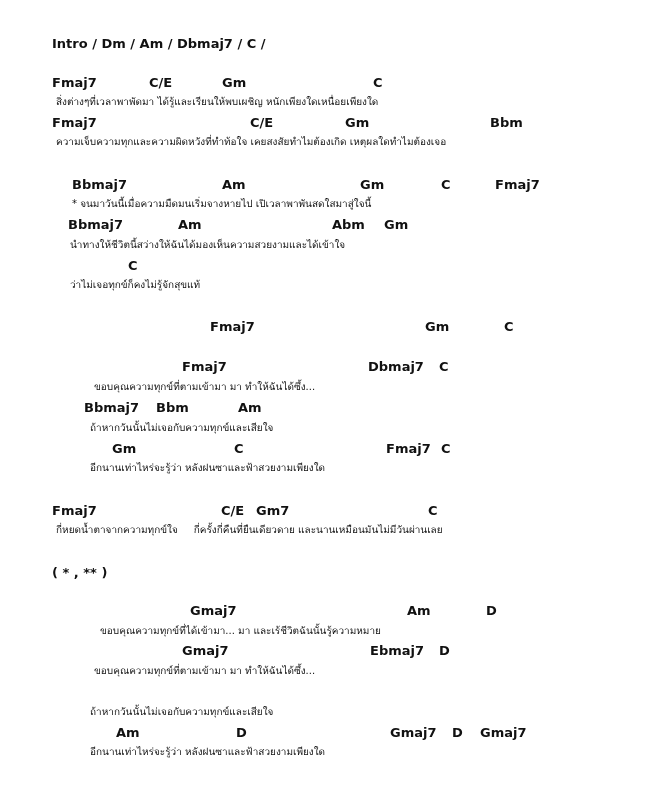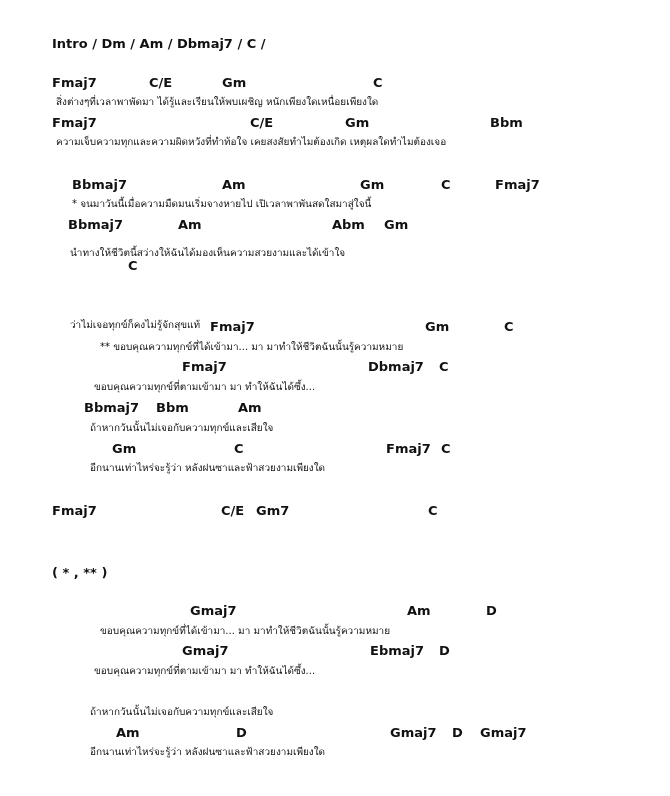--- a/index.html
+++ b/index.html
@@ -45,33 +45,32 @@
     <span class="abs chord" style="left: 491px;">Fmaj7</span>
   </div>
   <div class="ln lyric" style="left:68px; top:196px;">* จนมาวันนี้เมื่อความมืดมนเริ่มจางหายไป เปิเวลาพาพันสดใสมาสู่ใจนี้</div>
 
   <div class="ln" style="left:0; top:217px; width:670px; height:16px;">
     <span class="abs chord" style="left: 64px;">Bbmaj7</span>
     <span class="abs chord" style="left: 174px;">Am</span>
     <span class="abs chord" style="left: 328px;">Abm</span>
     <span class="abs chord" style="left: 380px;">Gm</span>
   </div>
-  <div class="ln lyric" style="left:66px; top:237px;margin-top:8px;">นำทางให้ชีวิตนี้สว่างให้ฉันได้มองเห็นความสวยงามและได้เข้าใจ</div>
+  <div class="ln lyric" style="left:66px; top:237px;">นำทางให้ชีวิตนี้สว่างให้ฉันได้มองเห็นความสวยงามและได้เข้าใจ</div>
 
   <div class="ln" style="left:0; top:258px; width:670px; height:16px;">
     <span class="abs chord" style="left: 124px;">C</span>
   </div>
-  <div class="ln lyric" style="left:66px; top:277px;margin-top:40px;">ว่าไม่เจอทุกข์ก็คงไม่รู้จักสุขแท้</div>
+  <div class="ln lyric" style="left:66px; top:277px;">ว่าไม่เจอทุกข์ก็คงไม่รู้จักสุขแท้</div>
 
   <div class="ln" style="left:0; top:319px; width:670px; height:16px;">
     <span class="abs chord" style="left: 206px;">Fmaj7</span>
     <span class="abs chord" style="left: 421px;">Gm</span>
     <span class="abs chord" style="left: 500px;">C</span>
   </div>
-  <div class="ln lyric" style="left:96px; top:339px;">** ขอบคุณความทุกข์ที่ได้เข้ามา... มา มาทำให้ชีวิตฉันนั้นรู้ความหมาย</div>
 
   <div class="ln" style="left:0; top:359px; width:670px; height:16px;">
     <span class="abs chord" style="left: 178px;">Fmaj7</span>
     <span class="abs chord" style="left: 364px;">Dbmaj7</span>
     <span class="abs chord" style="left: 435px;">C</span>
   </div>
   <div class="ln lyric" style="left:90px; top:379px;">ขอบคุณความทุกข์ที่ตามเข้ามา มา ทำให้ฉันได้ซึ้ง...</div>
 
   <div class="ln" style="left:0; top:400px; width:670px; height:16px;">
     <span class="abs chord" style="left: 80px;">Bbmaj7</span>
@@ -87,29 +86,30 @@
     <span class="abs chord" style="left: 437px;">C</span>
   </div>
   <div class="ln lyric" style="left:86px; top:460px;">อีกนานเท่าไหร่จะรู้ว่า หลังฝนซาและฟ้าสวยงามเพียงใด</div>
 
   <div class="ln" style="left:0; top:503px; width:670px; height:16px;">
     <span class="abs chord" style="left: 48px;">Fmaj7</span>
     <span class="abs chord" style="left: 217px;">C/E</span>
     <span class="abs chord" style="left: 252px;">Gm7</span>
     <span class="abs chord" style="left: 424px;">C</span>
   </div>
+  <div class="ln lyric" style="left:52px; top:522px; white-space:pre;">กี่หยดน้ำตาจากความทุกข์ใจ     กี่ครั้งกี่คืนที่ยืนเดียวดาย และนานเหมือนมันไม่มีวันผ่านเลย</div>
 
   <div class="ln chord" style="left:48px; top:565px; white-space:pre;">( * , ** )</div>
 
   <div class="ln" style="left:0; top:603px; width:670px; height:16px;">
     <span class="abs chord" style="left: 186px;">Gmaj7</span>
     <span class="abs chord" style="left: 403px;">Am</span>
     <span class="abs chord" style="left: 482px;">D</span>
   </div>
-  <div class="ln lyric" style="left:96px; top:623px;">ขอบคุณความทุกข์ที่ได้เข้ามา... มา มาทำให้ชีวิตฉันนั้นรู้ความหมาย</div>
+  <div class="ln lyric" style="left:96px; top:623px;">ขอบคุณความทุกข์ที่ได้เข้ามา... มา และเร้ชีวิตฉันนั้นรู้ความหมาย</div>
 
   <div class="ln" style="left:0; top:643px; width:670px; height:16px;">
     <span class="abs chord" style="left: 178px;">Gmaj7</span>
     <span class="abs chord" style="left: 366px;">Ebmaj7</span>
     <span class="abs chord" style="left: 435px;">D</span>
   </div>
   <div class="ln lyric" style="left:90px; top:663px;">ขอบคุณความทุกข์ที่ตามเข้ามา มา ทำให้ฉันได้ซึ้ง...</div>
 
   <div class="ln lyric" style="left:86px; top:704px;">ถ้าหากวันนั้นไม่เจอกับความทุกข์และเสียใจ</div>
 

